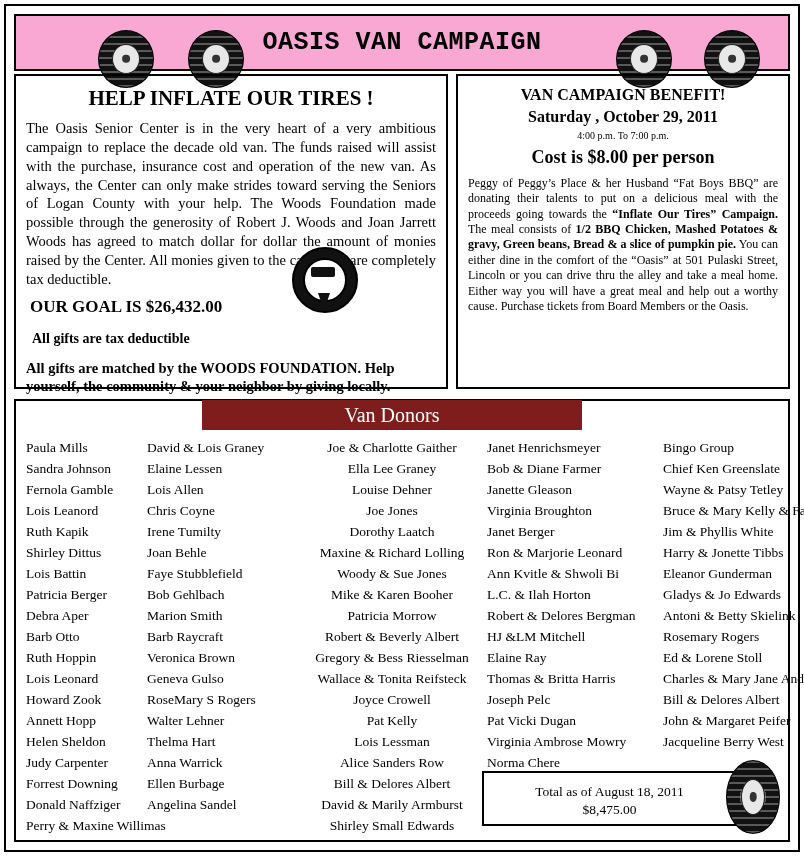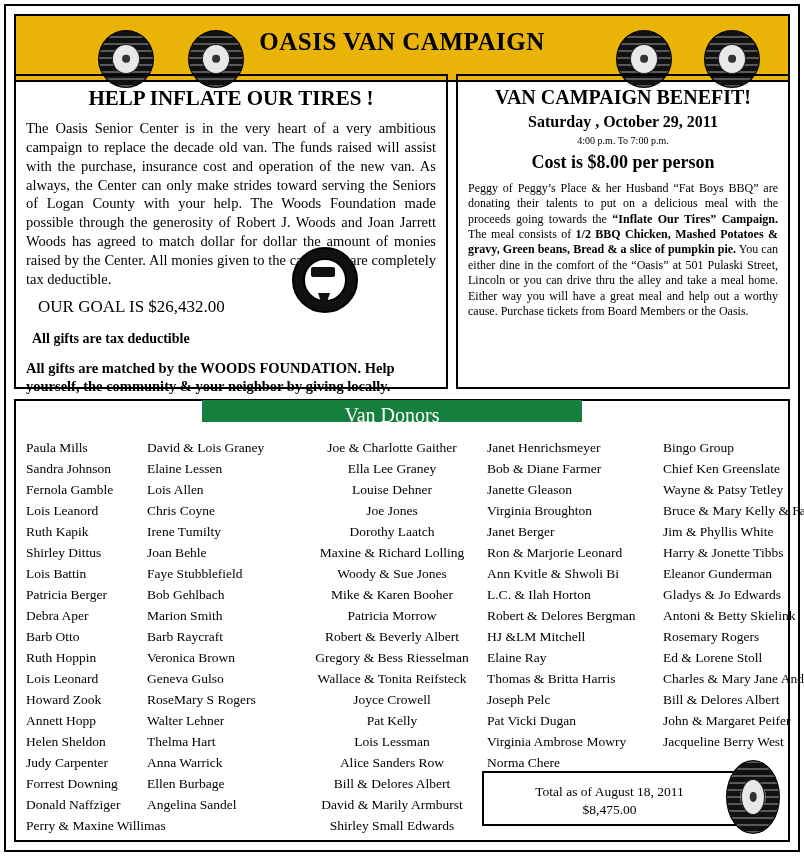--- a/index.html
+++ b/index.html
@@ -21,24 +21,25 @@
     left:4px;top:4px;
     width:796px;height:848px;
     border:2px solid #000;
     box-sizing:border-box;
   }
 
   
   .header{
     position:absolute;
     left:14px;top:14px;
-    width:776px;height:68px;
-    border:2px solid #000;
-    box-sizing:border-box;
-    background:#eab308;
+    width:776px;height:57px;
+    border:2px solid #000;
+    box-sizing:border-box;
+    background:#f9a8d4;
+    font-family:Liberation Mono, monospace;
   }
   .header-title{
     position:absolute;
     left:0;right:0;top:12px;
     text-align:center;
     font-size:25px;
     font-weight:bold;
     letter-spacing:0.5px;
   }
   .tire{
@@ -98,22 +99,22 @@
     margin:2px 0 8px 0;
   }
   .para{
     font-size:14.5px;
     text-align:justify;
     line-height:1.30;
     margin:0 0 8px 0;
   }
   .goal{
     font-size:17px;
-    font-weight:normal;
-    margin:6px 0 0 12px;
+    font-weight:bold;
+    margin:6px 0 0 4px;
   }
   .giftline{
     font-size:14px;
     font-weight:bold;
     margin:14px 0 0 6px;
   }
   .matched{
     font-size:14.5px;
     font-weight:bold;
     line-height:1.3;
@@ -151,21 +152,21 @@
   
   .right-box{
     position:absolute;
     left:456px;top:74px;
     width:334px;height:315px;
     border:2px solid #000;
     box-sizing:border-box;
     padding:8px 10px;
   }
   .r-title{
-    text-align:center;font-weight:bold;font-size:20px;margin:2px 0 0;
+    text-align:center;font-weight:bold;font-size:16px;margin:2px 0 0;
   }
   .r-date{
     text-align:center;font-weight:bold;font-size:16px;margin:4px 0 4px;
   }
   .r-time{
     text-align:center;font-size:10px;margin:0 0 6px;
   }
   .r-cost{
     text-align:center;font-weight:bold;font-size:18px;margin:0 0 8px;
   }
@@ -178,22 +179,22 @@
   .donors-box{
     position:absolute;
     left:14px;top:399px;
     width:776px;height:443px;
     border:2px solid #000;
     box-sizing:border-box;
   }
   .donors-banner{
     position:absolute;
     left:186px;top:-1px;
-    width:380px;height:22px;
-    background:#15803d;
+    width:380px;height:30px;
+    background:#7f1d1d;
     color:#fff;
     text-align:center;
     font-size:20px;
     line-height:30px;
     font-weight:normal;
   }
   .donor-cols{
     position:absolute;
     left:10px;top:36px;right:8px;
     display:flex;

